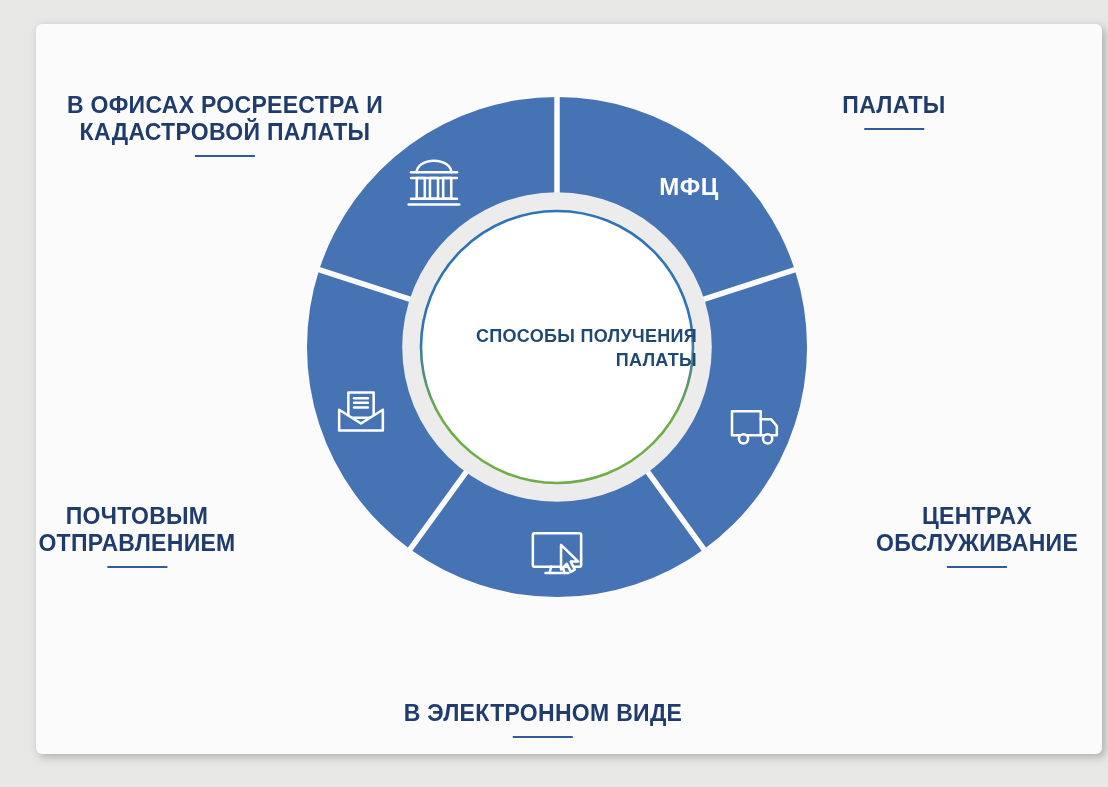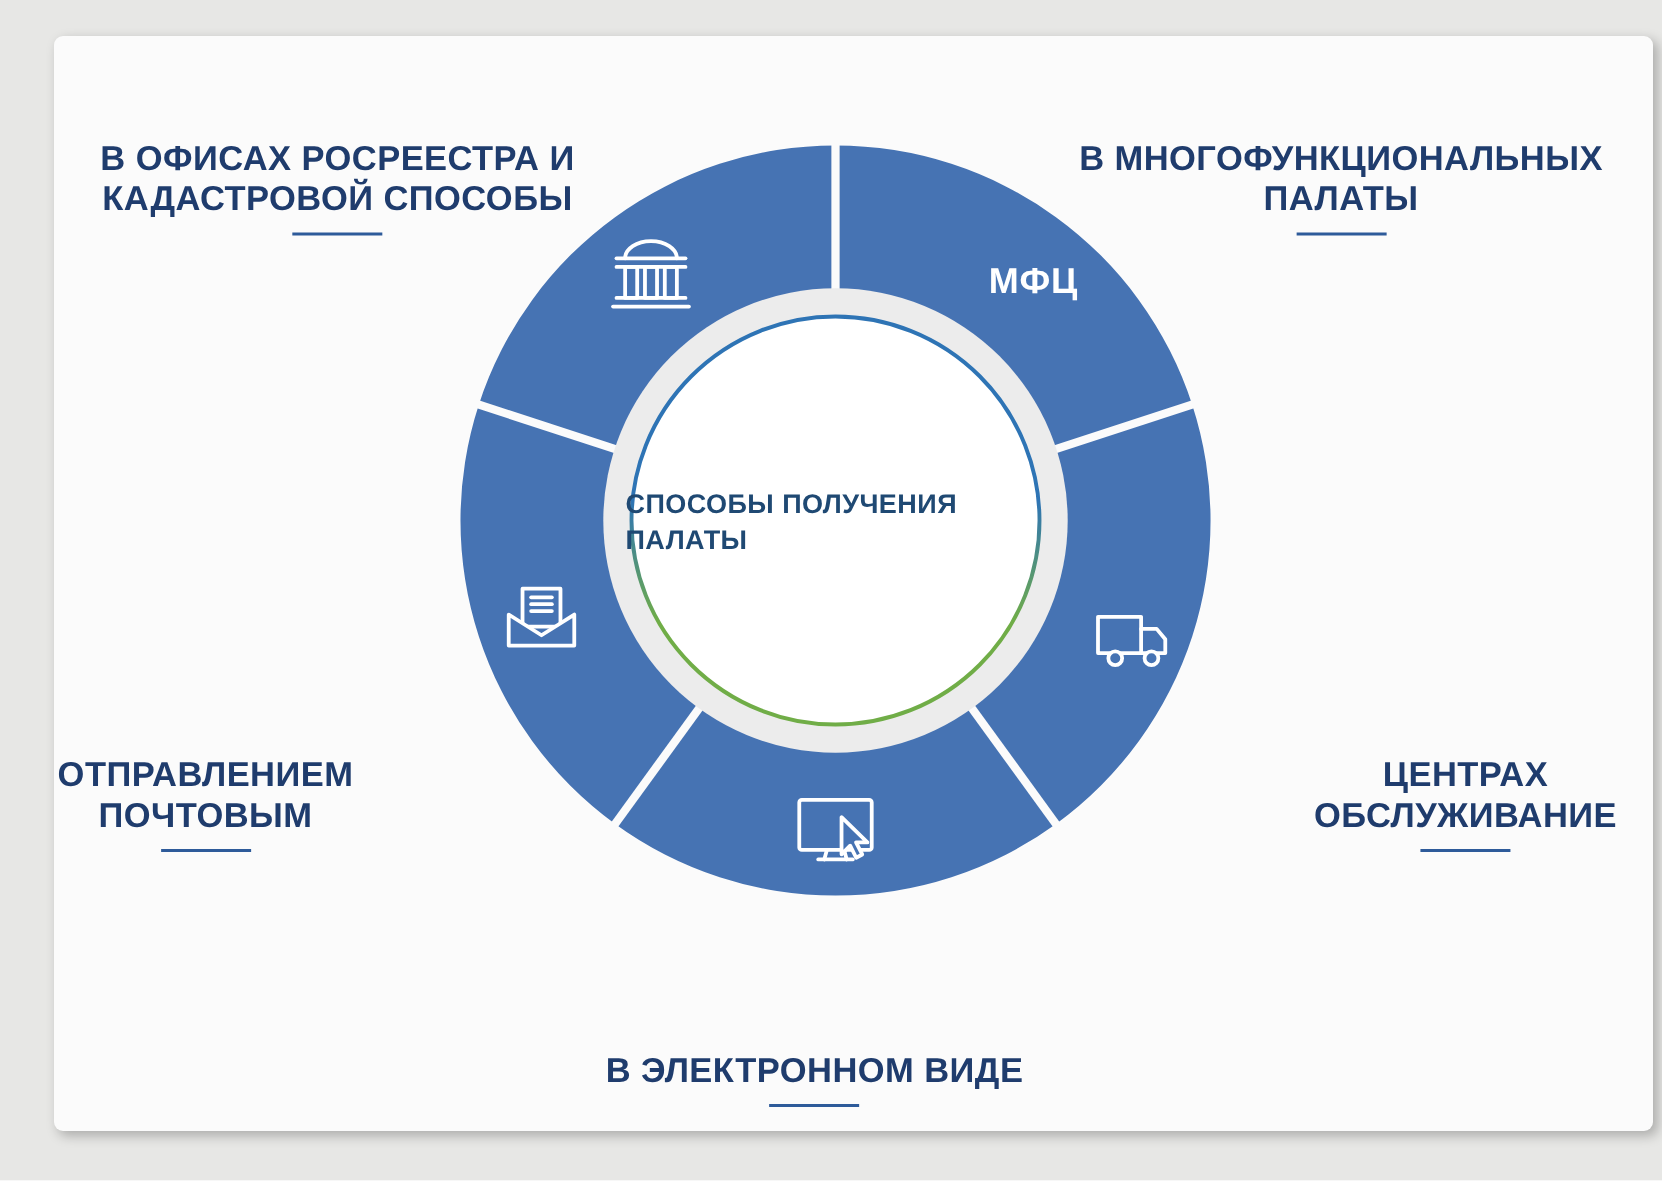--- a/index.html
+++ b/index.html
@@ -31,21 +31,21 @@
   .gap-line{stroke:var(--card-bg);stroke-width:5.5}
   .hole{fill:var(--donut-hole-gray)}
   .center-ring{fill:#ffffff;stroke:url(#ringGrad);stroke-width:2.6}
   .icon{stroke:var(--icon-white);stroke-width:2.2;fill:none;stroke-linejoin:round;stroke-linecap:round}
   .icon .filled{fill:var(--segment-blue)}
   .mfc-text{
     fill:#ffffff;font-weight:bold;font-size:24px;letter-spacing:.5px;
     font-family:"Liberation Sans",sans-serif;
   }
   .center-label{
-    position:absolute;left:381px;top:300px;width:280px;text-align:left;
+    position:absolute;left:381px;top:300px;width:280px;text-align:right;
     color:var(--center-navy);font-weight:bold;font-size:18px;line-height:24px;
     letter-spacing:.3px;
   }
   .outer-label{
     position:absolute;transform:translateX(-50%);text-align:center;
     color:var(--label-navy);font-weight:bold;font-size:23px;line-height:27px;
     letter-spacing:.3px;white-space:nowrap;
   }
   .rule{width:60px;height:2px;background:var(--underline-blue);margin:9px auto 0}
 </style>
@@ -118,41 +118,40 @@
       </g>
     </svg>
 
     <div class="center-label">
       <div>СПОСОБЫ ПОЛУЧЕНИЯ</div>
       <div>ПАЛАТЫ</div>
     </div>
 
     <div class="outer-label" style="left:189px;top:68px">
       <div>В ОФИСАХ РОСРЕЕСТРА И</div>
-      <div>КАДАСТРОВОЙ СПОСОБЫ</div>
+      <div>КАДАСТРОВОЙ ПАЛАТЫ</div>
       <div class="rule"></div>
     </div>
 
     <div class="outer-label" style="left:858px;top:68px">
-      <div>В МНОГОФУНКЦИОНАЛЬНЫХ</div>
       <div>ПАЛАТЫ</div>
       <div class="rule"></div>
     </div>
 
     <div class="outer-label" style="left:941px;top:479px">
       <div>ЦЕНТРАХ</div>
       <div>ОБСЛУЖИВАНИЕ</div>
       <div class="rule"></div>
     </div>
 
     <div class="outer-label" style="left:507px;top:676px">
       <div>В ЭЛЕКТРОННОМ ВИДЕ</div>
       <div class="rule"></div>
     </div>
 
     <div class="outer-label" style="left:101px;top:479px">
+      <div>ПОЧТОВЫМ</div>
       <div>ОТПРАВЛЕНИЕМ</div>
-      <div>ПОЧТОВЫМ</div>
       <div class="rule"></div>
     </div>
 
   </div>
 </div>
 
 </body></html>

